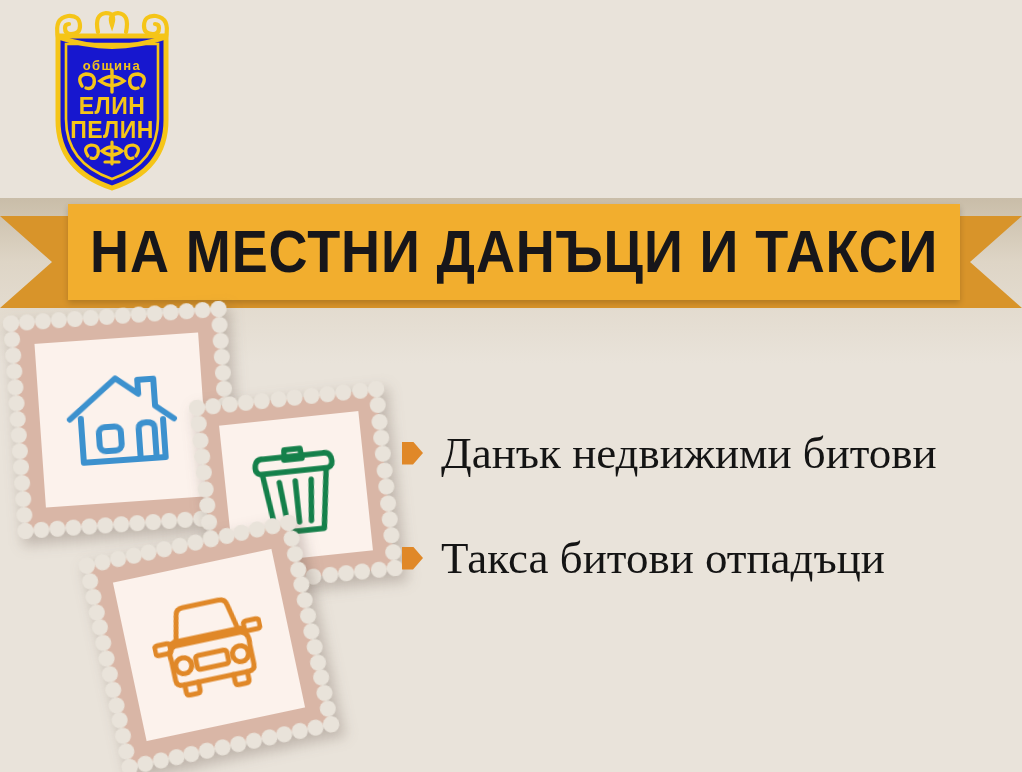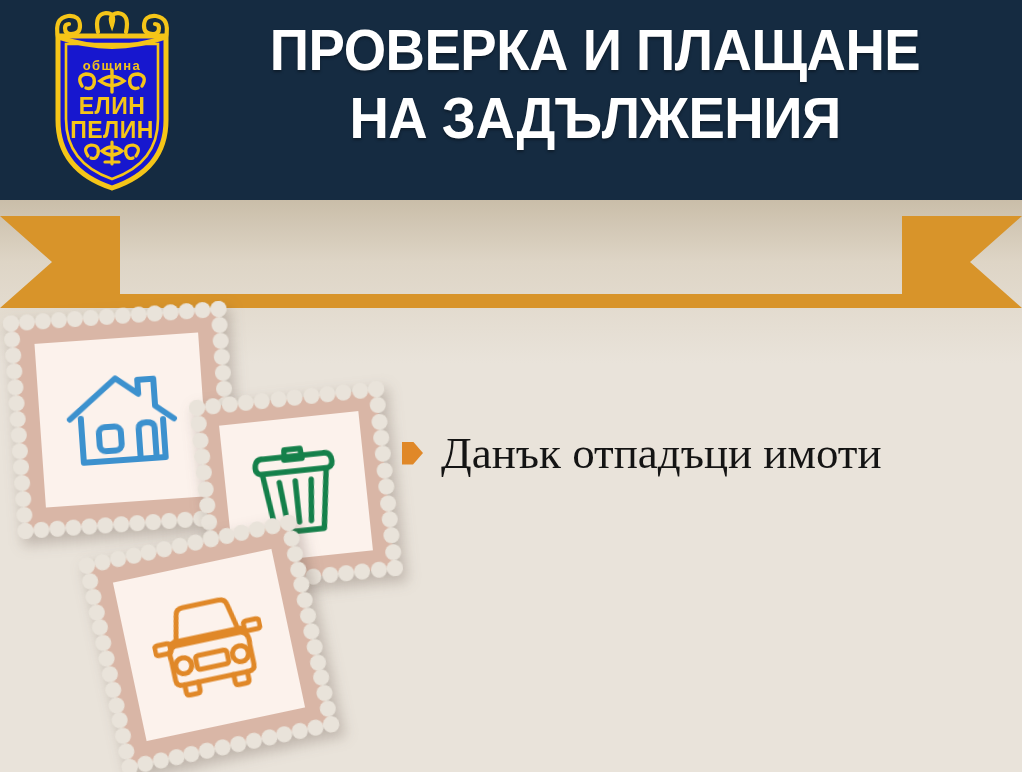--- a/index.html
+++ b/index.html
@@ -118,26 +118,20 @@
   }
 </style>
 </head>
 <body>
 
 <div id="poster">
 
   <div class="bg-wash"></div>
   <div class="bg-base"></div>
 
-  <div class="header">
-    <div class="header-title">
-      <span>ПРОВЕРКА И ПЛАЩАНЕ</span>
-      <span class="l2">НА ЗАДЪЛЖЕНИЯ</span>
-    </div>
-  </div>
 
   <div class="crest">
     <svg viewBox="0 0 140 182" xmlns="http://www.w3.org/2000/svg">
 
       <path d="M16 26 L124 26 L124 110 Q124 160 70 178 Q16 160 16 110 Z" fill="#1717cf"></path>
       <path d="M16 26 L124 26 L124 110 Q124 160 70 178 Q16 160 16 110 Z" fill="none" stroke="#f5c518" stroke-width="5"></path>
       <path d="M24 34 L116 34 L116 109 Q116 153 70 169 Q24 153 24 109 Z" fill="none" stroke="#f5c518" stroke-width="2.6"></path>
 
       <path d="M16 27 Q70 46 124 27" fill="none" stroke="#f5c518" stroke-width="5"></path>
       <path d="M16 27 Q12 8 26 6 Q38 5 38 16 Q38 24 29 24 Q23 24 23 18 Q23 14 27 14" fill="none" stroke="#f5c518" stroke-width="4.2" stroke-linecap="round"></path>
@@ -163,20 +157,23 @@
         <path d="M70 132 L70 154"></path>
         <path d="M63 152 L77 152"></path>
       </g>
     </svg>
   </div>
 
   <div class="ribbon-wrap">
     <div class="ribbon-tail left"></div>
     <div class="ribbon-tail right"></div>
     <div class="ribbon-shadowbar"></div>
+    <div class="ribbon-body">
+      <div class="ribbon-text">НА МЕСТНИ ДАНЪЦИ И ТАКСИ</div>
+    </div>
   </div>
 
   <div class="stamp" id="stamp-house" style="left:18px;top:316px;width:208px;height:208px;transform:rotate(-4deg);">
     <div class="frame">
       <div class="inner" style="left:22px;top:22px;right:22px;bottom:22px;">
         <svg width="112" height="104" viewBox="0 0 112 104">
           <g fill="none" stroke="#3c91ce" stroke-width="6" stroke-linejoin="round" stroke-linecap="round">
             <path d="M4 48 L52 10 L74 27 L74 13 L90 13 L90 40 L108 54"></path>
             <path d="M15 48 L15 92 L97 92 L97 54"></path>
             <rect x="32" y="58" width="22" height="24" rx="6"></rect>
@@ -381,17 +378,21 @@
         <span class="scallop" style="height: 16px; width: 16px; left: -8px; top: 182.154px; background: rgb(233, 227, 218);"></span>
         <span class="scallop" style="height: 16px; width: 16px; left: 198px; top: 182.154px; background: rgb(233, 227, 218);"></span>
         <span class="scallop" style="height: 16px; width: 16px; left: -8px; top: 198px; background: rgb(233, 227, 218);"></span>
         <span class="scallop" style="height: 16px; width: 16px; left: 198px; top: 198px; background: rgb(233, 227, 218);"></span>
       </div>
   </div>
 
   <div class="bullets">
     <div class="bullet-row">
       <span class="bullet-mark"></span>
-      <span class="bullet-text">Данък отпадъци имоти</span>
+      <span class="bullet-text">Данък недвижими битови</span>
     </div>
+    <div class="bullet-row">
+      <span class="bullet-mark"></span>
+      <span class="bullet-text">Такса битови отпадъци</span>
+    </div>
   </div>
 
 </div>
 
 </body></html>

